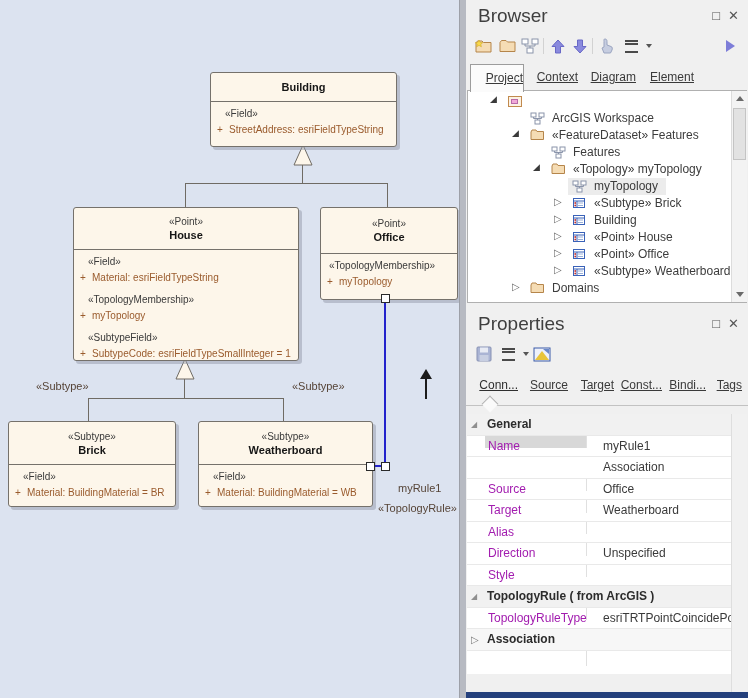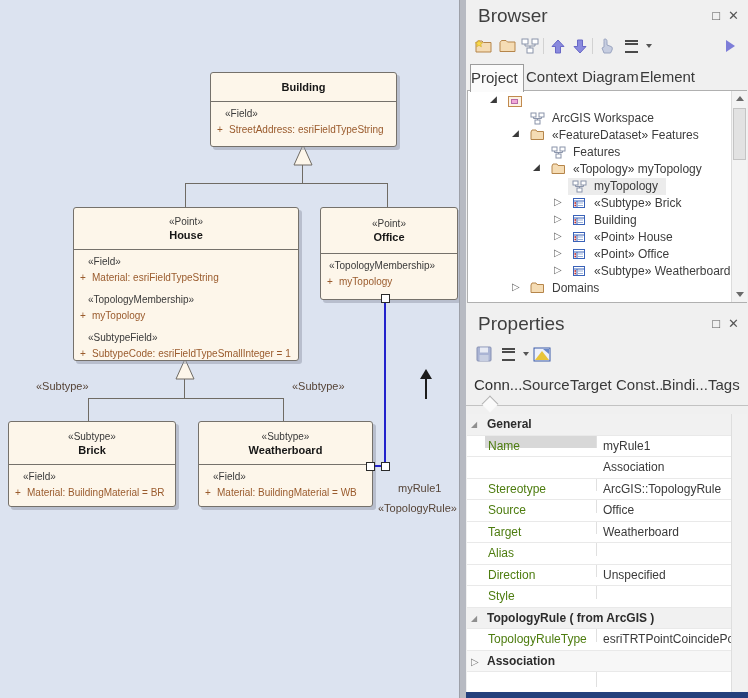--- a/index.html
+++ b/index.html
@@ -32,22 +32,22 @@
   .ptitle{position:absolute;left:12px;top:5px;font-size:19px;color:#3f3f3f;}
   .winbtn{position:absolute;top:9px;font-size:13px;color:#555;cursor:default;line-height:13px;}
   .toolbar{position:absolute;left:0;right:0;height:28px;}
   .tbico{position:absolute;top:3px;width:20px;height:20px;display:flex;align-items:center;
        justify-content:center;}
   .tbsep{position:absolute;top:5px;width:1px;height:16px;background:#d2d2d2;}
   .caret{width:0;height:0;border-left:3px solid transparent;border-right:3px solid transparent;
        border-top:4px solid #555;}
   .bars{width:13px;height:9px;border-top:2px solid #4a4a4a;border-bottom:2px solid #4a4a4a;}
   .bars::after{content:"";display:block;height:2px;background:#4a4a4a;margin-top:1.5px;}
-  .tab{position:absolute;font-size:15px;color:#3a3a3a;top:0;height:26px;line-height:26px;
-       text-align:left;}
+  .tab{position:absolute;font-size:12px;color:#3a3a3a;top:0;height:26px;line-height:26px;
+       text-align:right;text-decoration:underline;}
   .tab.on{background:#fbfbfb;border:1px solid #9c9c9c;border-bottom:none;z-index:3;}
   
   #tree{position:absolute;left:1px;right:1px;top:90px;height:213px;background:#fff;
        border:1px solid #b0b0b0;box-sizing:border-box;}
   .trow{position:absolute;left:0;right:16px;height:17px;font-size:12px;color:#3c3c3c;}
   .texp{position:absolute;top:1px;font-size:9px;color:#3a3a3a;width:12px;}
   .texp.closed{color:#6a6a6a;font-size:10px;}
   .ticon{position:absolute;top:2px;}
   .tlabel{position:absolute;top:0;line-height:17px;white-space:nowrap;}
   .hl{position:absolute;top:0;bottom:0;background:#ececec;}
@@ -64,22 +64,22 @@
   
   #ptabline{position:absolute;left:0;right:0;top:97px;height:1px;background:#c2c2c2;}
   #notch{position:absolute;left:18px;top:-7px;width:11px;height:11px;background:#fafafa;
        border-left:1px solid #b2b2b2;border-top:1px solid #b2b2b2;transform:rotate(45deg);}
   #pgrid{position:absolute;left:1px;top:106px;width:265px;background:#fff;font-size:12px;}
   .prow{position:relative;height:21.5px;border-bottom:1px solid #e9e9e9;box-sizing:border-box;}
   .pexp{position:absolute;left:4px;top:0;line-height:21px;font-size:8px;color:#8f8f8f;}
   .pexp.closed{font-size:10px;color:#7a7a7a;}
   .psec{position:absolute;left:20px;line-height:21px;font-weight:bold;color:#2c2c2c;}
   .prow.section{background:#f1f1f1;}
-  .pname{position:absolute;left:18px;width:112px;top:0;bottom:8px;line-height:20.5px;
-       color:#4d7c0f;border-right:1px solid #e0e0e0;padding-left:3px;box-sizing:border-box;}
+  .pname{position:absolute;left:18px;width:102px;top:0;bottom:8px;line-height:20.5px;
+       color:#a21caf;border-right:1px solid #e0e0e0;padding-left:3px;box-sizing:border-box;}
   .pname.sel{background:#d8d8d8;}
   .pval{position:absolute;left:136px;right:0;line-height:20.5px;color:#3a3a3a;
        white-space:nowrap;overflow:hidden;}
   #pscroll{position:absolute;right:1px;top:106px;width:15px;height:278px;background:#f1f1f1;
        border-left:1px solid #dedede;}
   #navybar{position:absolute;left:0;right:0;bottom:0;height:6px;background:#24407c;}
 </style>
 </head>
 <body>
 
@@ -420,24 +420,20 @@
         <span class="psec">General</span>
       </div>
       <div class="prow">
         <span class="pname sel">Name</span>
         <span class="pval">myRule1</span>
       </div>
       <div class="prow">
         <span class="pval">Association</span>
       </div>
       <div class="prow">
-        <span class="pname">Stereotype</span>
-        <span class="pval">ArcGIS::TopologyRule</span>
-      </div>
-      <div class="prow">
         <span class="pname">Source</span>
         <span class="pval">Office</span>
       </div>
       <div class="prow">
         <span class="pname">Target</span>
         <span class="pval">Weatherboard</span>
       </div>
       <div class="prow">
         <span class="pname">Alias</span>
         <span class="pval"></span>

